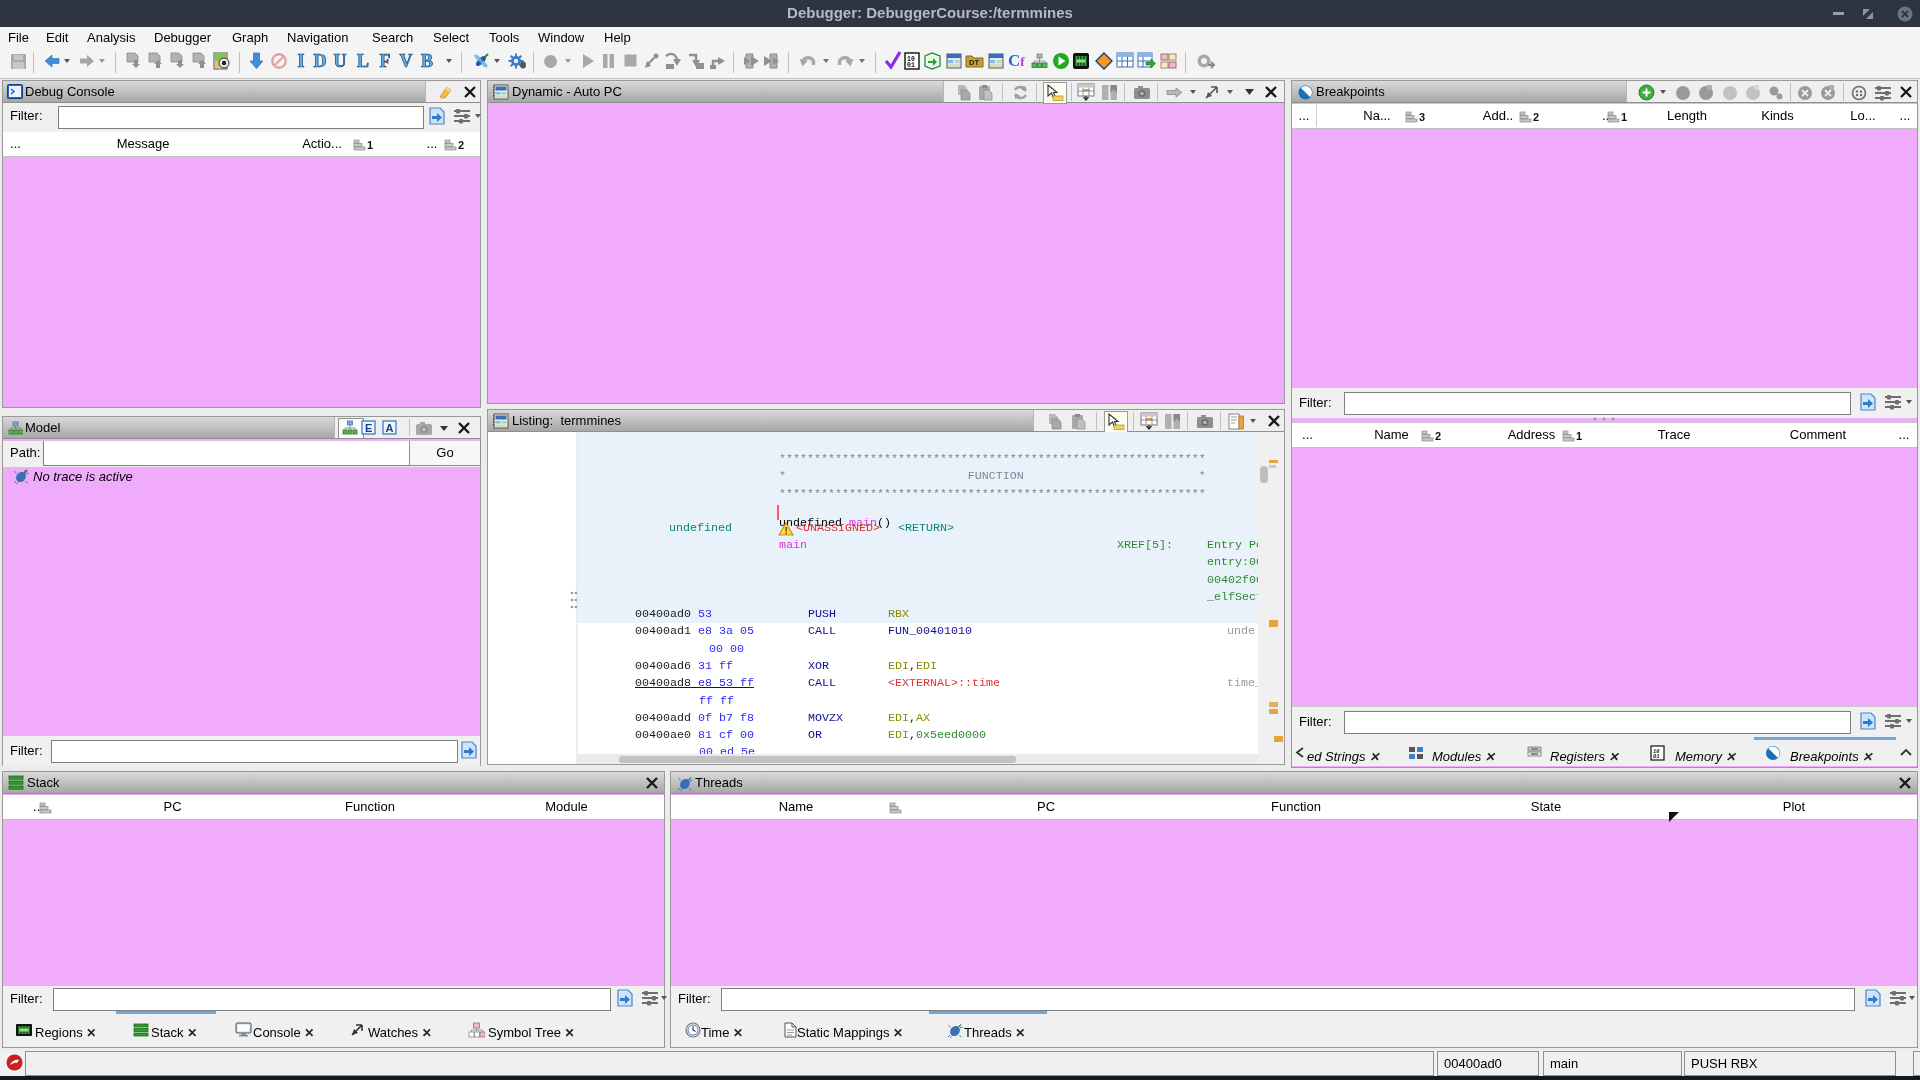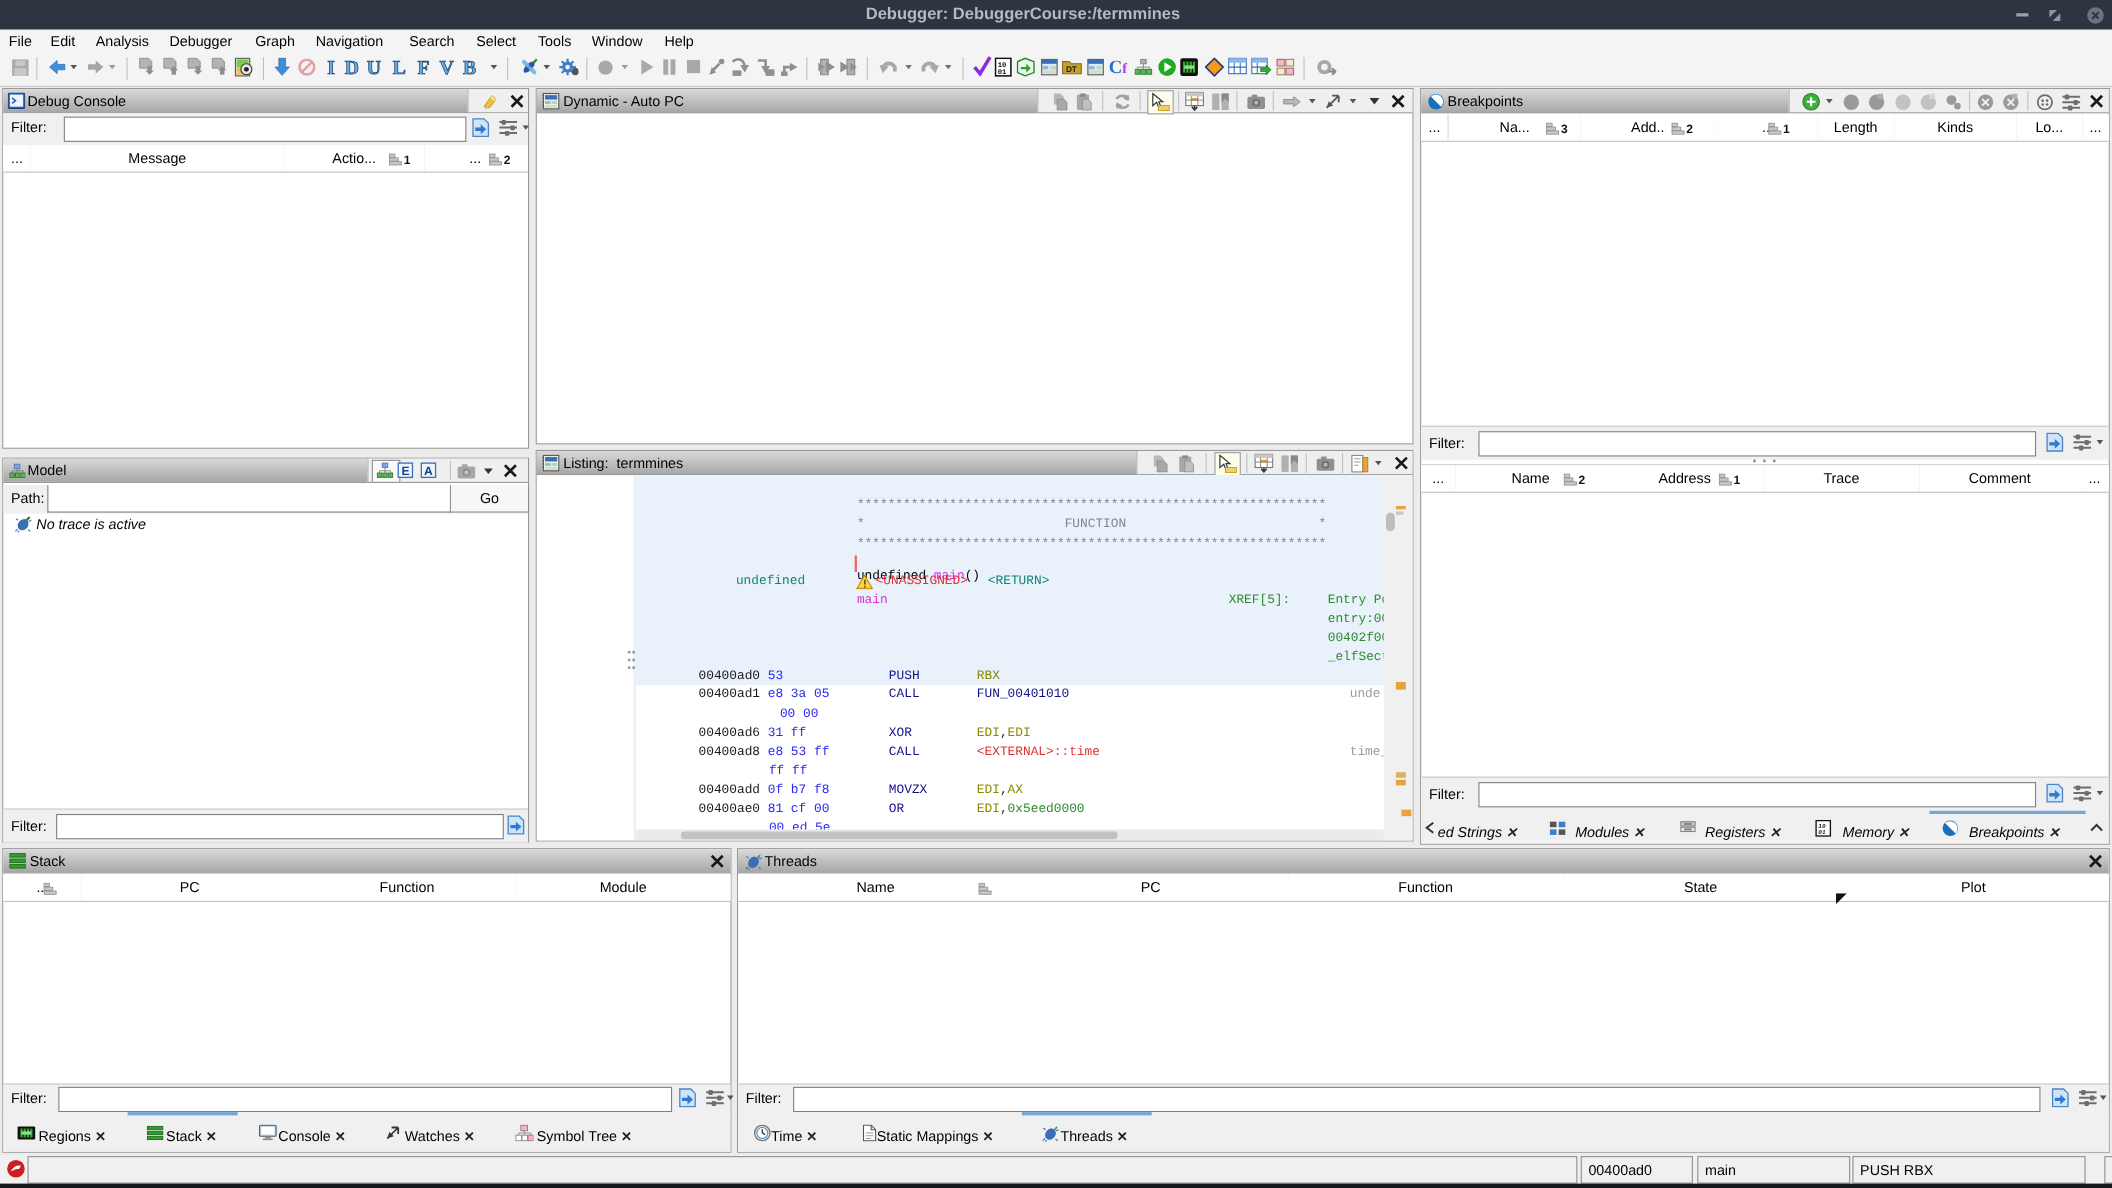--- a/index.html
+++ b/index.html
@@ -8,21 +8,21 @@
 
 #titlebar{left:0;top:0;width:1920px;height:27px;background:#2e3440;}
 #titletext{left:0;width:1860px;top:4px;text-align:center;color:#b4bac4;font-size:15px;font-weight:bold;}
 
 #menubar{left:0;top:27px;width:1920px;height:21px;background:#f4f4f4;font-size:13px;color:#000;}
 .mitem{top:3px;}
 
 #toolbar{left:0;top:48px;width:1920px;height:30px;background:#f4f4f4;border-bottom:1px solid #c4c4c4;}
 .tsep{top:4px;width:1px;height:21px;background:#c0c0c0;}
 
-.panel{position:absolute;background:#ffffff;border:1px solid #999;box-sizing:border-box;}
+.panel{position:absolute;background:#f0abfc;border:1px solid #999;box-sizing:border-box;}
 .phead{position:absolute;left:0;top:0;right:0;height:21px;background:linear-gradient(#d9d9d9,#a7a7a7);border-bottom:1px solid #8f8f8f;}
 .ptitle{position:absolute;top:3px;font-size:13px;color:#000;white-space:nowrap;}
 .ptools{position:absolute;right:0;top:0;bottom:0;background:#efefef;border-left:1px solid #b5b5b5;}
 .filterbar{position:absolute;background:#f0f0f0;font-size:13px;}
 .flabel{position:absolute;top:5px;left:7px;color:#000;}
 .finput{position:absolute;background:#fff;border:1px solid #7f7f7f;}
 .th{position:absolute;font-size:13px;color:#000;text-align:center;border-right:1px solid #cdcdcd;background:#fff;line-height:23px;height:23px;overflow:hidden;}
 .thbar{position:absolute;left:0;right:0;height:24px;border-bottom:1px solid #c0c0c0;background:#fff;}
 .tabsrow{position:absolute;background:#f0f0f0;font-size:13px;}
 .tab{position:absolute;top:9px;white-space:nowrap;color:#000;font-size:13px;}
@@ -604,21 +604,21 @@
         <div class="ln cM" style="left:320px;top:174px;">PUSH</div>
         <div class="ln cR" style="left:400px;top:174px;">RBX</div>
         <div class="ln cA" style="left:147px;top:191px;">00400ad1 <span class="cB">e8 3a 05</span></div>
         <div class="ln cM" style="left:320px;top:191px;">CALL</div>
         <div class="ln cM" style="left:400px;top:191px;">FUN_00401010</div>
         <div class="ln cC" style="left:739px;top:191px;width:31px;overflow:hidden;">unde</div>
         <div class="ln cB" style="left:221px;top:209px;">00 00</div>
         <div class="ln cA" style="left:147px;top:226px;">00400ad6 <span class="cB">31 ff</span></div>
         <div class="ln cM" style="left:320px;top:226px;">XOR</div>
         <div class="ln cR" style="left:400px;top:226px;">EDI<span class="cA">,</span>EDI</div>
-        <div class="ln cA" style="left:147px;top:243px;">00400ad8 <span class="cB">e8 53 ff</span></div>
+        <div class="ln cA" style="left:147px;top:243px;text-decoration:underline;">00400ad8 <span class="cB">e8 53 ff</span></div>
         <div class="ln cM" style="left:320px;top:243px;">CALL</div>
         <div class="ln cX" style="left:400px;top:243px;">&lt;EXTERNAL&gt;::time</div>
         <div class="ln cC" style="left:739px;top:243px;width:31px;overflow:hidden;">time_</div>
         <div class="ln cB" style="left:211px;top:261px;text-align:center;">ff ff</div>
         <div class="ln cA" style="left:147px;top:278px;">00400add <span class="cB">0f b7 f8</span></div>
         <div class="ln cM" style="left:320px;top:278px;text-align:right;">MOVZX</div>
         <div class="ln cR" style="left:400px;top:278px;">EDI<span class="cA">,</span>AX</div>
         <div class="ln cA" style="left:147px;top:295px;">00400ae0 <span class="cB">81 cf 00</span></div>
         <div class="ln cM" style="left:320px;top:295px;">OR</div>
         <div class="ln cR" style="left:400px;top:295px;">EDI<span class="cA">,</span><span class="cG">0x5eed0000</span></div>

